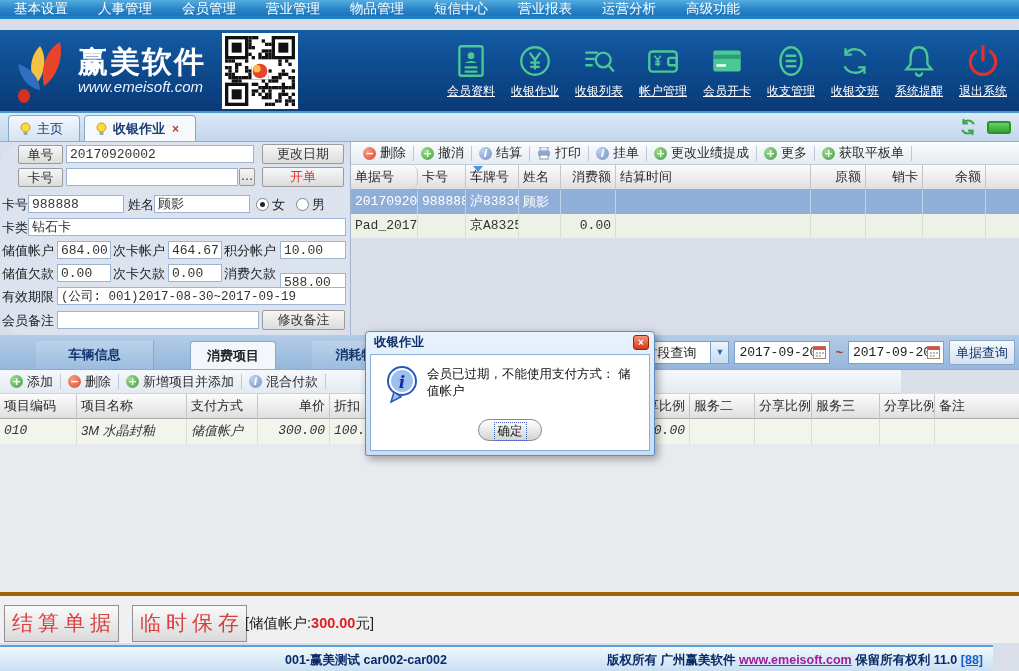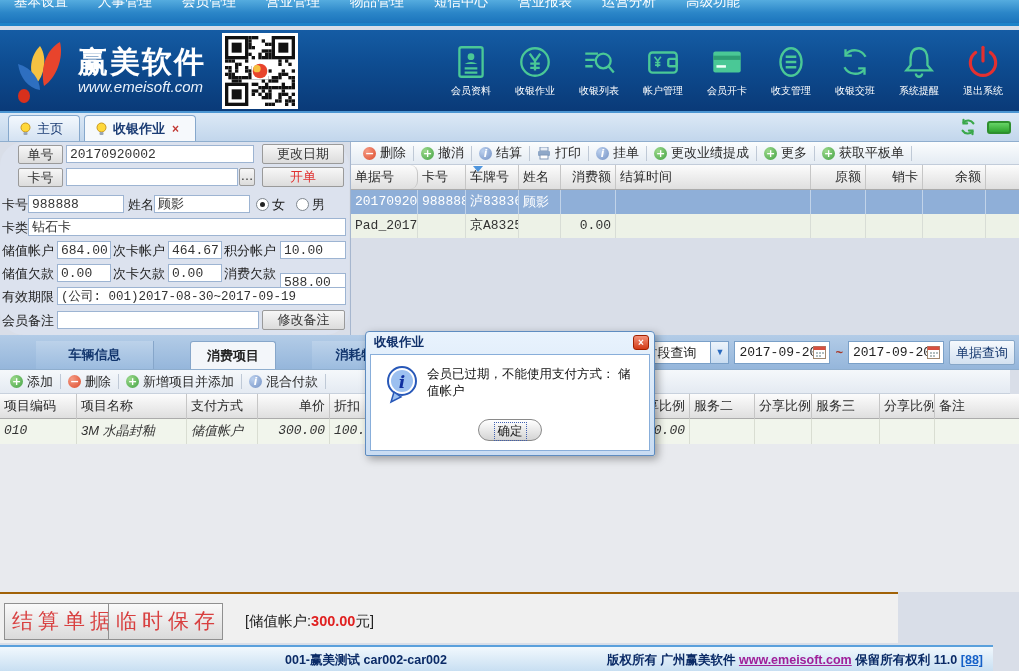--- a/index.html
+++ b/index.html
@@ -2,38 +2,38 @@
 <html><head>
 <meta charset="utf-8">
 <style>
   * { margin:0; padding:0; box-sizing:border-box; }
   html,body { width:1019px; height:671px; overflow:hidden; }
   body { font-family:"Liberation Sans","DejaVu Sans",sans-serif; font-size:13px; color:#222; }
   #app { position:relative; width:1019px; height:671px; background:#D9DEE8; overflow:hidden; }
   .mono { font-family:"Liberation Mono","DejaVu Sans Mono",monospace; }
 
   
-  .menubar { position:absolute; left:0; top:0; width:1019px; height:26px;
+  .menubar { position:absolute; left:0; top:0; width:1019px; height:19px;
     background:linear-gradient(#55ACDF 0%, #2B86C8 55%, #1B74BC 100%);
-    border-bottom:3px solid #1D83C9; display:flex; align-items:flex-end; gap:30px; padding:0 0 12px 14px; }
+    border-bottom:3px solid #1D83C9; display:flex; align-items:flex-start; gap:30px; padding:0 0 12px 14px; }
   .menubar span { color:#FFFFFF; font-size:13.5px; cursor:default; }
 
   
   .brandbar { position:absolute; left:0; top:30px; width:1019px; height:83px;
     background:linear-gradient(#155CA4 0%, #0E4D92 40%, #0A3A78 100%);
     border-bottom:2px solid #4C96D2; display:flex; align-items:center; }
   .logo { margin-left:10px; flex:none; }
   .brandtext { margin-left:6px; color:#fff; flex:none; }
   .brandtext .bn { font-size:30px; font-weight:bold; letter-spacing:2px; line-height:32px; }
   .brandtext .bu { font-size:15px; font-style:italic; color:#EAF2FB; }
   .qr { margin-left:16px; flex:none; width:76px; height:76px; background:#fff; padding:3px; position:relative; }
   .apps { margin-left:auto; margin-right:4px; display:flex; }
   .app { width:64px; text-align:center; cursor:pointer; }
   .app svg { display:block; margin:0 auto 3px; }
-  .app .al { color:#fff; font-size:10px; white-space:nowrap; }
+  .app .al { color:#fff; font-size:12px; white-space:nowrap;text-decoration:underline; }
 
   
   .tabstrip { position:absolute; left:0; top:113px; width:1019px; height:29px;
     background:linear-gradient(#DCE9F6,#C2D6EC); border-bottom:1px solid #8FAECE; }
   .mtab { position:absolute; bottom:0; height:26px; border:1px solid #86A8CC; border-bottom:none;
     border-radius:4px 4px 0 0; display:flex; align-items:center; padding:0 10px; gap:5px; cursor:pointer;
     background:linear-gradient(#F3F8FD,#D4E2F2); color:#1B3C74; }
   .mtab.active { background:#F6F9FC; font-weight:bold; }
   .mtab .tx { color:#C23A34; font-weight:bold; font-size:12px; margin-left:2px; }
   .strip-icons { position:absolute; right:8px; top:5px; display:flex; align-items:center; gap:10px; }
@@ -97,32 +97,32 @@
   .selbox .sa { width:18px; background:linear-gradient(#EDF4FB,#C9DCF0); border-left:1px solid #7AA0C8;
     color:#2A6ABF; font-size:9px; line-height:21px; text-align:center; }
   .datebox { width:96px; height:23px; background:#fff; border:1px solid #7AA0C8; position:relative;
     line-height:21px; padding-left:4px; font-size:13px; cursor:text; }
   .datebox svg { position:absolute; right:3px; top:4px; }
   .tilde { color:#A83A2A; font-weight:bold; }
   .qbtn { width:66px; height:25px; background:linear-gradient(#F5F9FD,#D3E1F0); border:1px solid #87A7C8;
     border-radius:2px; font-size:13px; color:#14376E; text-align:center; line-height:23px; cursor:pointer; }
 
   
-  .itemsbar { position:absolute; left:0; top:370px; width:1010px; height:24px;
+  .itemsbar { position:absolute; left:0; top:370px; width:901px; height:24px;
     background:linear-gradient(#F5F8FB,#E4EAF2); border-bottom:1px solid #C8D1DD; display:flex; align-items:center; padding-left:4px; }
   .ithead { position:absolute; left:0; top:394px; width:1019px; height:25px;
     background:linear-gradient(#FCFCFC,#DFDFDF); border-bottom:1px solid #ABABAB; }
   .ithead .th, .itrow .td { position:absolute; top:0; height:25px; }
   .itrow { position:absolute; left:0; top:419px; width:1019px; height:25px; background:#F1F5EC;font-style:italic; }
   .itrow .td { line-height:24px; border-right:1px solid #D9DDD2; }
   .itempty { position:absolute; left:0; top:444px; width:1019px; height:148px; background:#E8EAEE; }
 
   
-  .bottombar { position:absolute; left:0; top:592px; width:898px; height:51px; background:#F0F0F0;
-    border-top:2px solid #a16207; }
+  .bottombar { position:absolute; left:0; top:592px; width:1019px; height:51px; background:#F0F0F0;
+    border-top:4px solid #a16207; }
   .bigbtn { position:absolute; top:9px; height:37px; background:linear-gradient(#FAFAFA,#DADADA);
     border:1px solid #909090; color:#D84040; font-size:21px; letter-spacing:5px; text-align:center;
     line-height:34px; padding-left:5px; cursor:pointer; }
   .paynote { position:absolute; left:245px; top:18px; font-size:14.5px; color:#222; }
   .paynote b { color:#E02020; }
 
   
   .statusbar { position:absolute; left:0; top:645px; width:993px; height:26px;
     background:linear-gradient(#F1F8FD,#C8DFF2); border-top:2px solid #5AA0DC; font-weight:bold;
     font-size:12.5px; color:#0A2A66; }
@@ -624,21 +624,21 @@
     <div class="td" style="left:690px; width:65px;"></div>
     <div class="td" style="left:755px; width:57px;"></div>
     <div class="td" style="left:812px; width:68px;"></div>
     <div class="td" style="left:880px; width:55px;"></div>
     <div class="td" style="left:935px; width:84px; border-right:none;"></div>
   </div>
   <div class="itempty"></div>
 
   <div class="bottombar">
     <div class="bigbtn" style="left:4px; width:115px;">结算单据</div>
-    <div class="bigbtn" style="left:108px; width:115px;text-align:center;">临时保存</div>
+    <div class="bigbtn" style="left:132px; width:115px;text-align:center;">临时保存</div>
     <div class="paynote"><span>[储值帐户:</span><b>300.00</b><span>元]</span></div>
   </div>
 
   <div class="statusbar">
     <span class="st-left">001-赢美测试 car002-car002</span>
     <span class="st-right">
       <span>版权所有 广州赢美软件 </span><span class="lk">www.emeisoft.com</span><span> 保留所有权利 11.0 </span><span class="bd">[88]</span>
     </span>
   </div>
 

